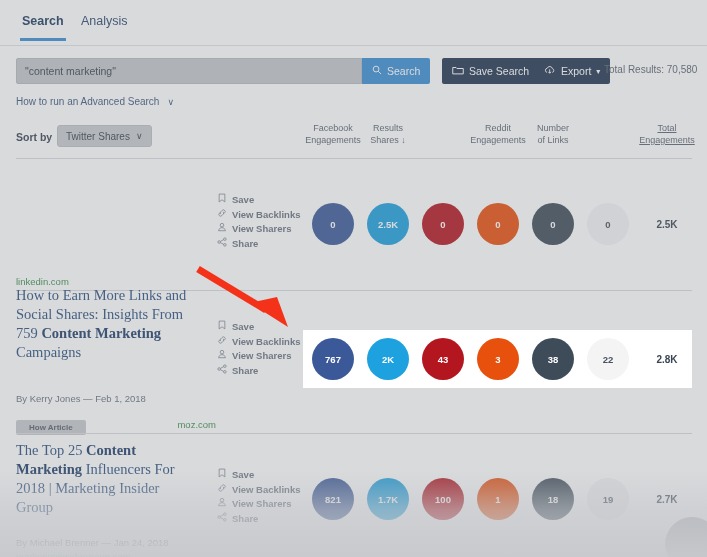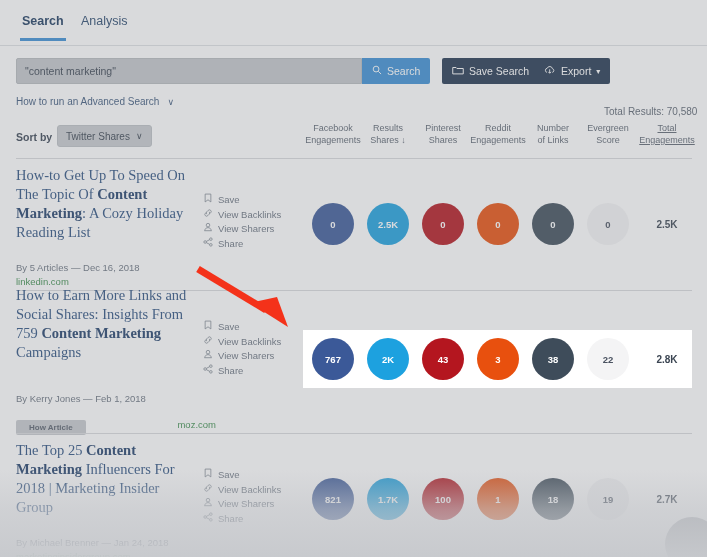--- a/index.html
+++ b/index.html
@@ -59,21 +59,21 @@
     font-size: 10.5px; color: #ffffff;
     border-radius: 2px; cursor: pointer;
     padding: 0 10px;
     white-space: nowrap;
   }
   .btn-search { left: 346px; background: #3b8fd4; border-radius: 0 2px 2px 0; }
   .btn-save   { left: 426px; background: #22364f; }
   .btn-export { left: 518px; background: #22364f; }
   .totals {
     position: absolute; left: 588px; top: 6px;
-    font-size: 10px; color: #5d6672; white-space: nowrap; margin-top: 42px;
+    font-size: 10px; color: #5d6672; white-space: nowrap;
   }
   .advlink {
     position: absolute; left: 16px; top: 96px;
     font-size: 10px; color: #3f5a7d; cursor: pointer;
     display: flex; align-items: center; gap: 8px;
   }
 
   
   .sortlabel {
     position: absolute; left: 16px; top: 131px;
@@ -121,21 +121,21 @@
   .domain {
     position: absolute; left: 16px; width: 200px;
     font-size: 9.5px; color: #3f8f4f; cursor: pointer; white-space: nowrap;
   }
   .badge {
     position: absolute; left: 16px;
     font-size: 8px; font-weight: bold; color: #59616d;
     background: #c6c9cd; border-radius: 2px; padding: 3px 13px;
   }
   .actions {
-    position: absolute; left: 203px; width: 90px;
+    position: absolute; left: 217px; width: 90px; font-weight: bold;
   }
   .action {
     display: flex; align-items: center; gap: 5px;
     font-size: 9.5px; color: #6b7480; line-height: 14.5px;
     cursor: pointer;
   }
   .action svg { flex: 0 0 auto; }
 
   
   .metrics { position: absolute; left: 0; width: 707px; height: 42px; }
@@ -233,47 +233,37 @@
     </div>
     <div class="colheads" id="colheads">
         <div class="colhead" style="left: 300px;">
           <div>Facebook</div>
           <div>Engagements</div>
         </div>
         <div class="colhead" style="left: 355px;">
           <div>Results</div>
           <div>Shares ↓</div>
         </div>
-        <div class="colhead" style="left: 410px;">
-          <div>Pinterest</div>
-          <div>Shares</div>
-        </div>
         <div class="colhead" style="left: 465px;">
           <div>Reddit</div>
           <div>Engagements</div>
         </div>
         <div class="colhead" style="left: 520px;">
           <div>Number</div>
           <div>of Links</div>
         </div>
-        <div class="colhead" style="left: 575px;">
-          <div>Evergreen</div>
-          <div>Score</div>
-        </div>
         <div class="colhead" style="left: 634px; text-decoration: underline;">
           <div>Total</div>
           <div>Engagements</div>
         </div>
       </div>
     <div class="hdrline"></div>
 
     <div id="rows">
         <div class="row" style="top: 166px; height: 125px;">
-          <div class="title"><span>How-to Get Up To Speed On The Topic Of </span><b>Content Marketing</b><span>: A Cozy Holiday Reading List</span></div>
-          <div class="byline" style="top: 96px;">By 5 Articles — Dec 16, 2018</div>
           <div class="domain" style="top: 110px;">linkedin.com</div>
           <div class="actions" style="top: 27px;">
             <div class="action">
               <span><svg width="10" height="10" viewBox="0 0 14 14">
                   <path d="M3 1.5h8v11l-4-3-4 3z" fill="none" stroke="#7b838e" stroke-width="1.1"></path>
                 </svg></span>
               <span>Save</span>
             </div>
             <div class="action">
               <span><svg width="10" height="10" viewBox="0 0 14 14">

